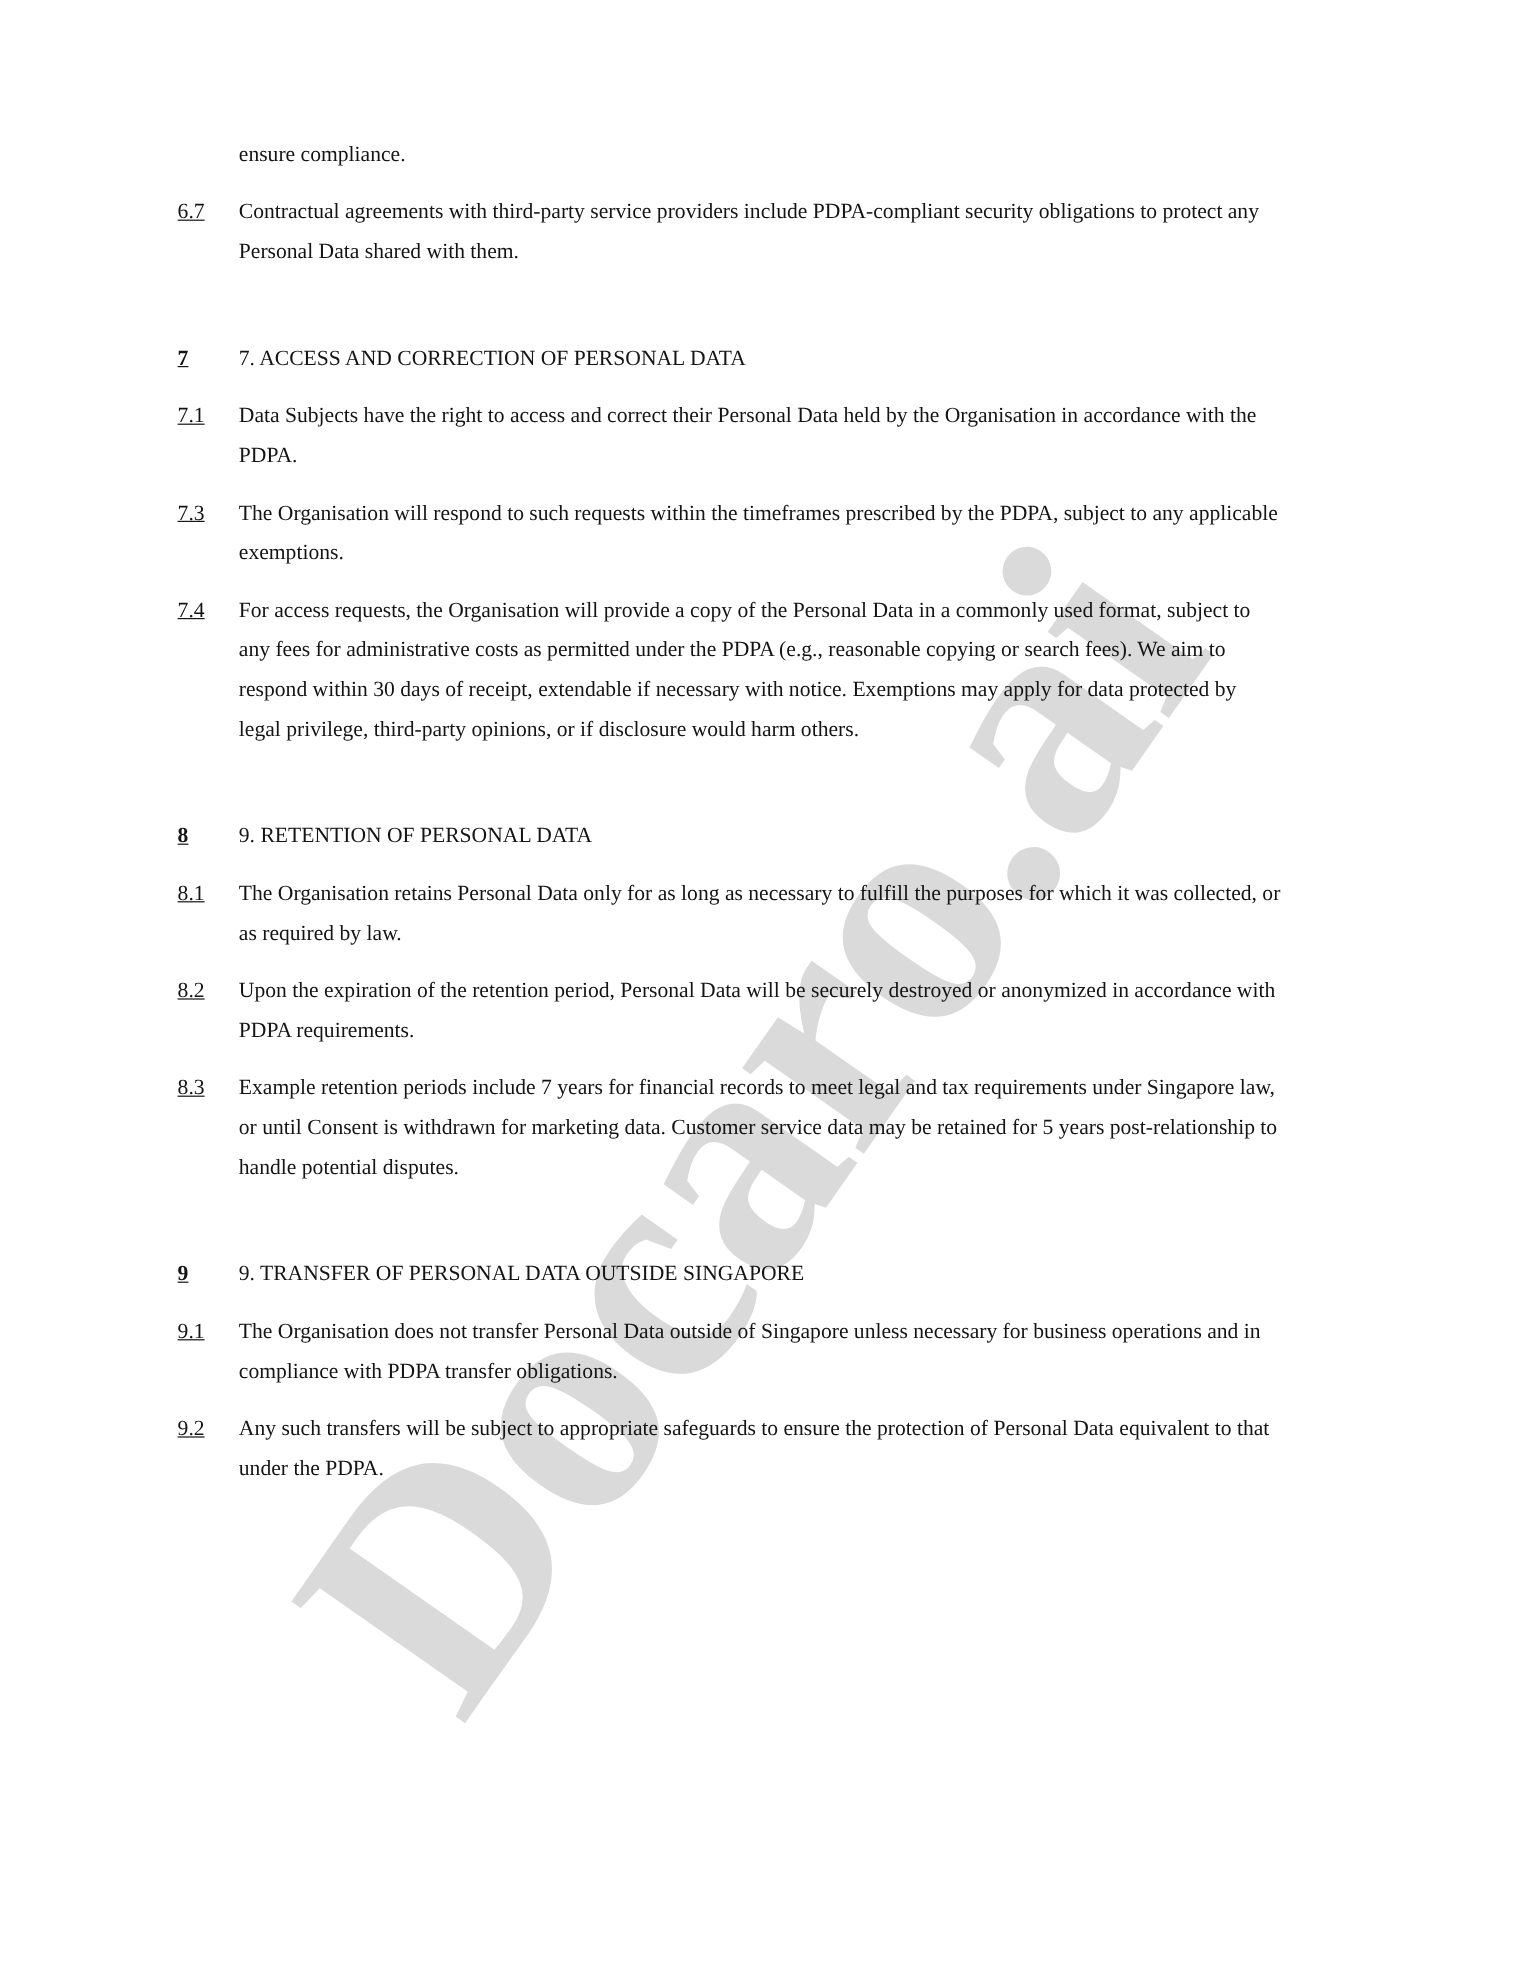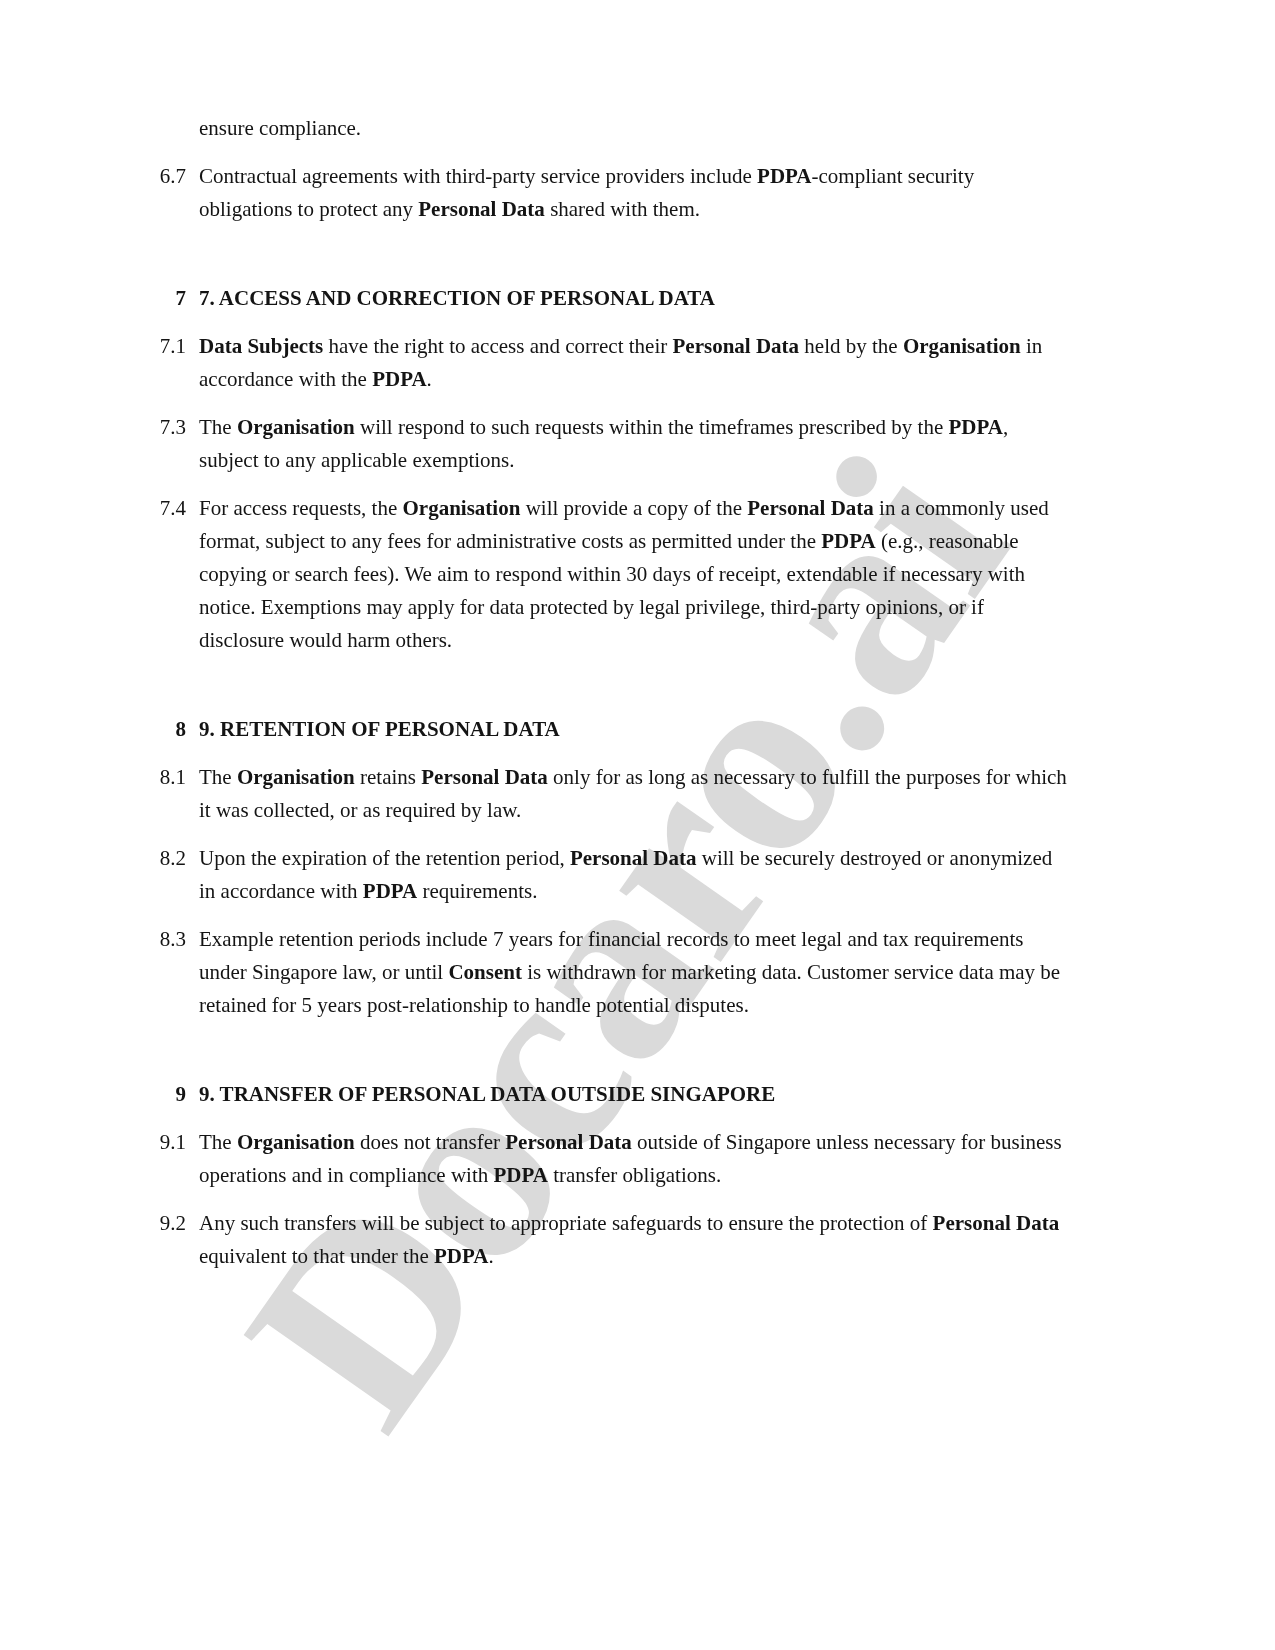--- a/index.html
+++ b/index.html
@@ -33,38 +33,39 @@
   .doc {
     position: absolute;
     left: 148px;
     top: 112px;
     width: 930px;
     z-index: 1;
   }
   .row {
     display: flex;
     align-items: flex-start;
-    font-size: 21px;
+    font-size: 18px;
     line-height: 33px;
     margin: 0 0 15px 0;
   }
   .row .num {
     flex: 0 0 38px;
-    text-align: right;
+    text-align: left;
     margin-right: 13px;
     white-space: nowrap;
+    text-decoration: underline;
   }
   .row .text {
     width: 868px;
   }
   .row.heading {
     margin-top: 56px;
     font-weight: 700;
   }
-  strong { font-weight: 700; }
+  strong { font-weight: 400; }
 </style>
 </head>
 <body>
 
 <div class="page">
   <div class="watermark">Docaro.ai</div>
   <main class="doc" id="doc-content">
       <div class="row para">
         <span class="num"></span>
         <div class="text"><span>ensure compliance.</span></div>

